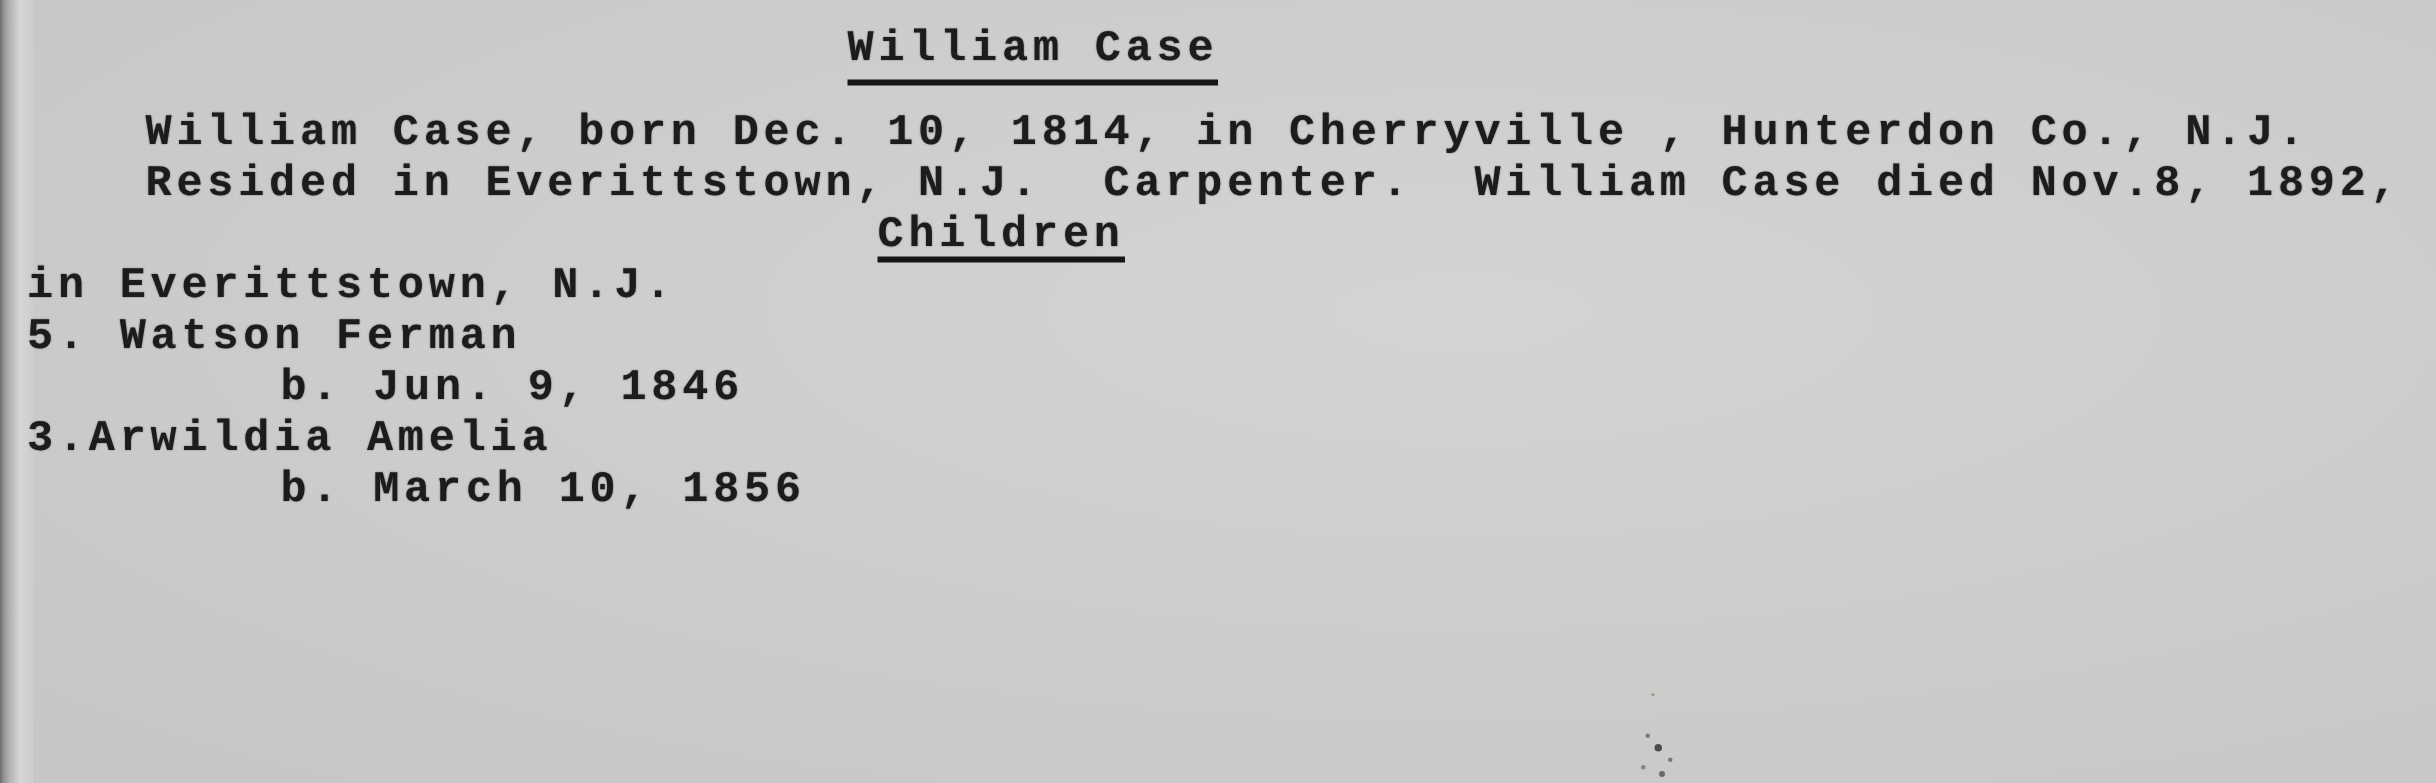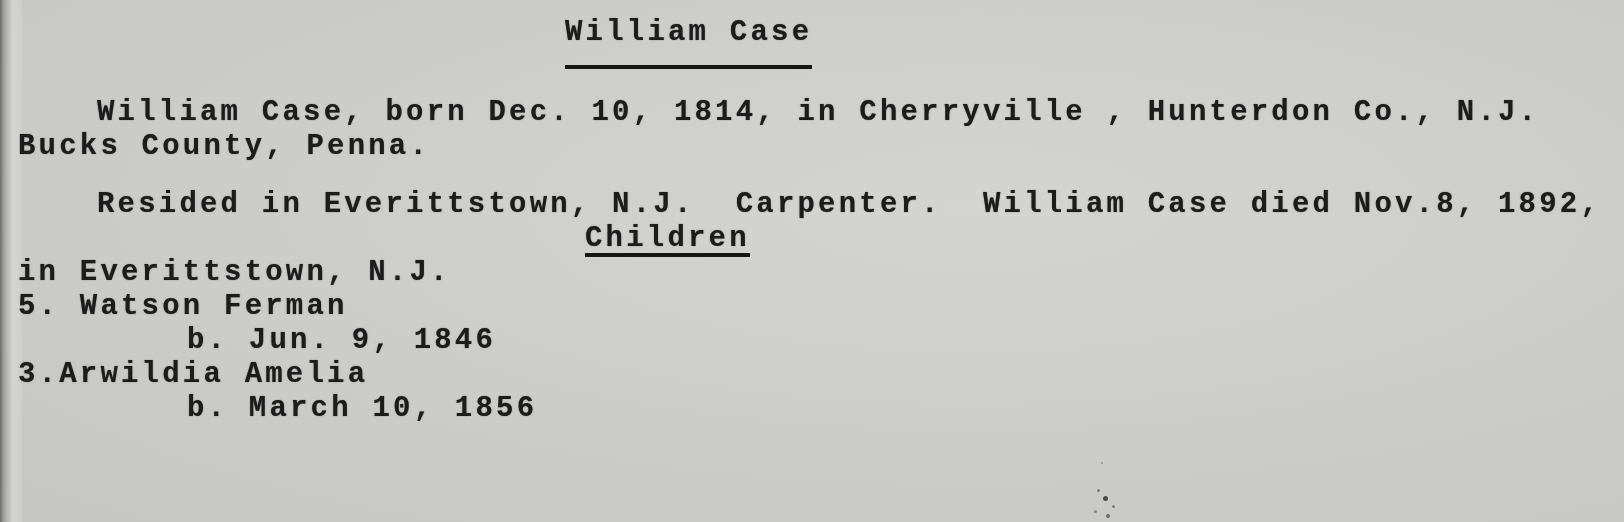--- a/index.html
+++ b/index.html
@@ -29,32 +29,32 @@
     font-weight: 700;
     text-shadow: 0 0 1.2px rgba(25,25,25,0.55);
   }
   .title {
     position: absolute;
     left: 565px; top: 16px;
     margin: 0;
     font-size: 29px; line-height: 34px; letter-spacing: 3.2px;
     font-weight: 700;
     border-bottom: 4px solid #161616;
-    padding-bottom: 15px;
+    padding-bottom: 3px;
   }
   .doc {
     position: absolute;
     left: 18px; top: 72px; right: 0;
   }
   .line {
     font-size: 29px; line-height: 34px; letter-spacing: 3.2px;
     white-space: pre;
     height: 34px;
   }
-  .ind { padding-left: 79px; margin-top: 24px; }      
+  .ind { padding-left: 79px; }      
   .dates { padding-left: 169px; }   
   .heading-line { padding-left: 567px; }
   .underlined {
     display: inline-block; height: 31px;
     border-bottom: 4px solid #161616;
   }
   .blank {
     display: inline-block;
     width: 88px; height: 30px;
     border-bottom: 5px solid #161616;
@@ -73,21 +73,20 @@
 
 <div id="frame">
   <div class="scan-edge"></div>
 
   <h1 class="title ink">William Case</h1>
 
   <div class="doc ink">
     <div class="line ind">William Case, born Dec. 10, 1814, in Cherryville , Hunterdon Co., N.J.</div>
 
 
-    <div class="line">Bucks County, Penna.</div>
 
     <div class="line ind">Resided in Everittstown, N.J.  Carpenter.  William Case died Nov.8, 1892,</div>
     <div class="line heading-line"><span class="underlined">Children</span></div>
 
     <div class="line">in Everittstown, N.J.</div>
 
     <div class="line">5. Watson Ferman</div>
     <div class="line dates">b. Jun. 9, 1846</div>
     <div class="line">3.Arwildia Amelia</div>
     <div class="line dates">b. March 10, 1856</div>

